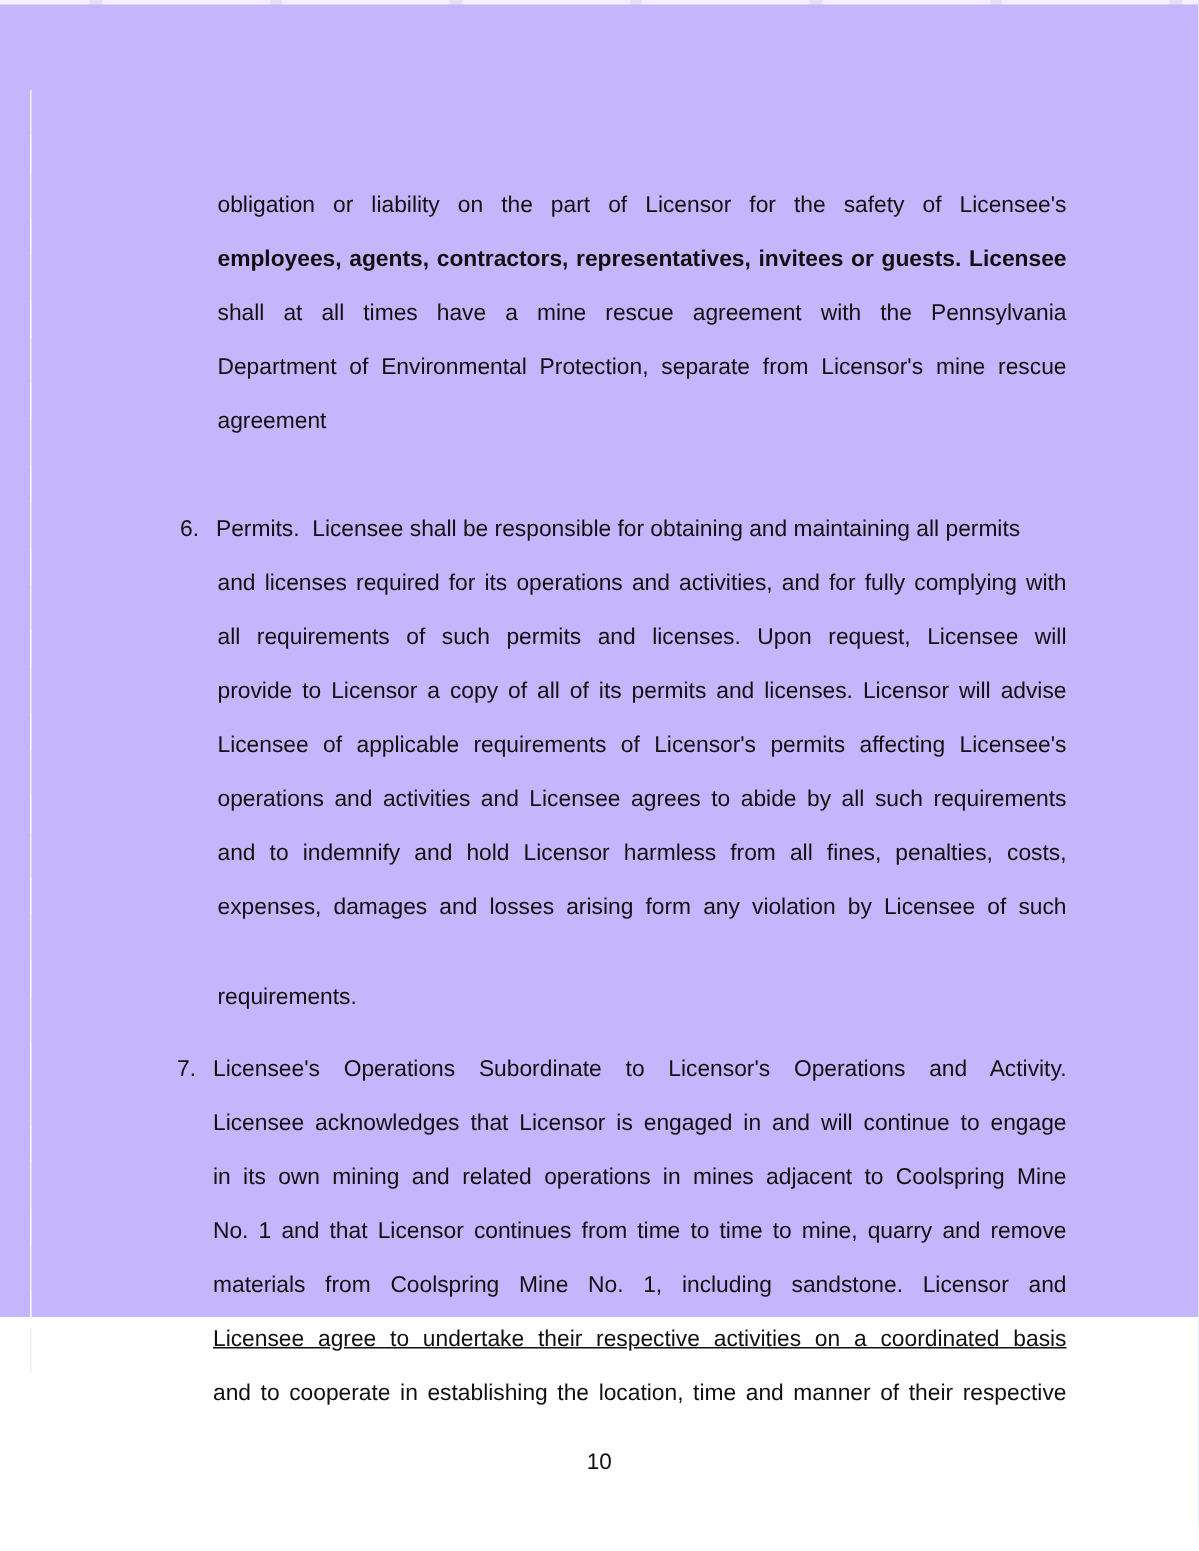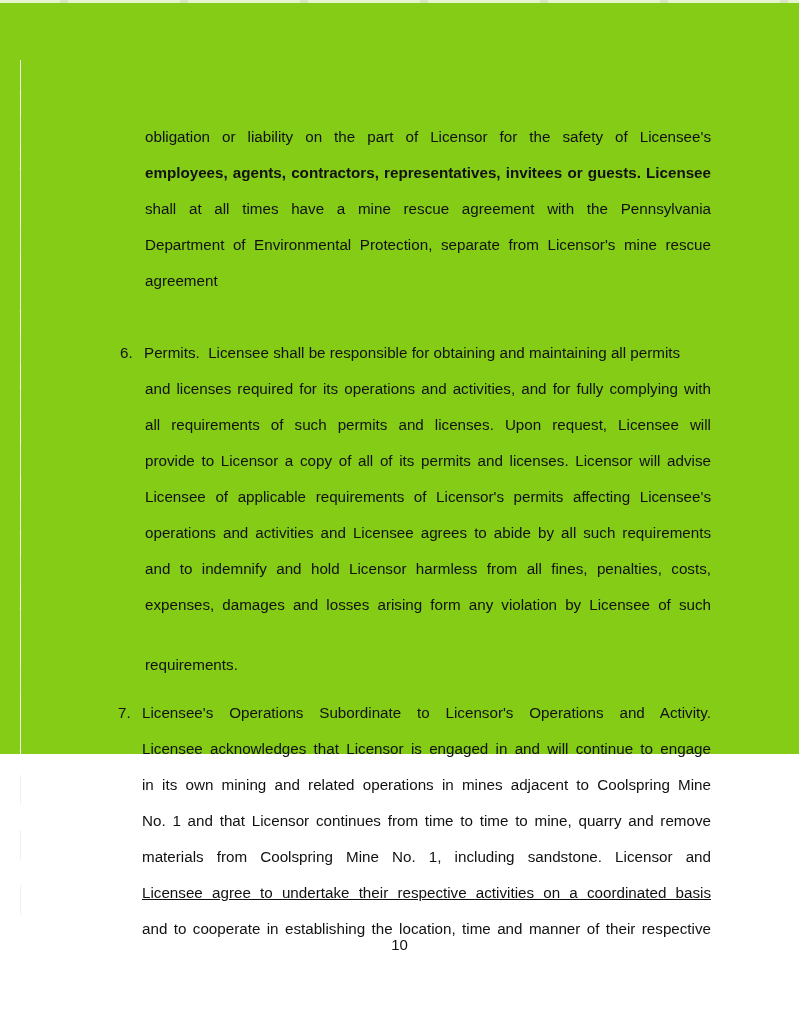--- a/index.html
+++ b/index.html
@@ -13,22 +13,22 @@
       position: relative;
       overflow: hidden;
       font-family: "Liberation Sans", sans-serif;
       color: #111111;
     }
     .page {
       position: absolute;
       left: 0;
       top: 0;
       width: 799px;
-      height: 754px;
-      background: #84cc16;
+      height: 878px;
+      background: #c4b5fd;
     }
     
     .scan-top {
       position: absolute;
       top: 0;
       left: 0;
       width: 799px;
       height: 3px;
       background: repeating-linear-gradient(90deg, #ffffff 0 60px, #ececec 60px 68px, #ffffff 68px 120px);
       opacity: 0.8;
@@ -58,21 +58,21 @@
       font-size: 15.2px;
       line-height: 18px;
     }
     .u {
       text-underline-offset: 2px;
     }
     .page-number {
       position: absolute;
       left: 0;
       width: 799px;
-      top: 936px;
+      top: 966px;
       text-align: center;
       font-size: 15px;
       line-height: 18px;
     }
   </style>
 </head>
 <body>
 
 <div class="page">
   <div class="scan-top"></div>

